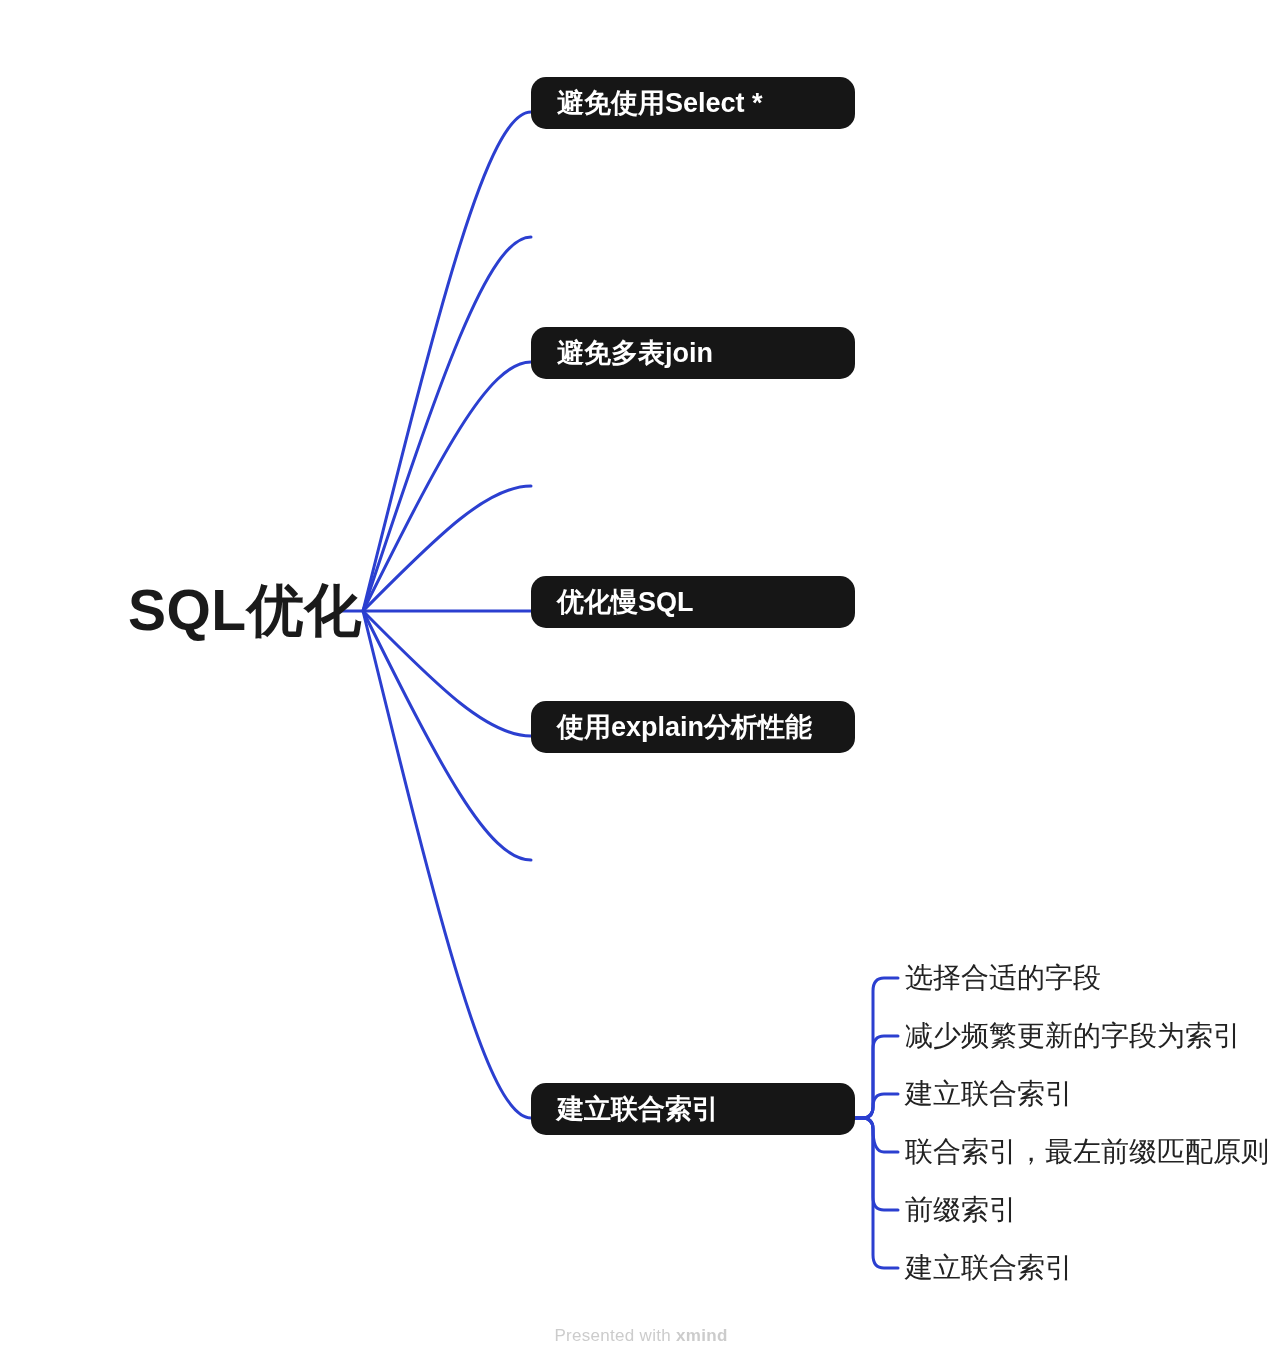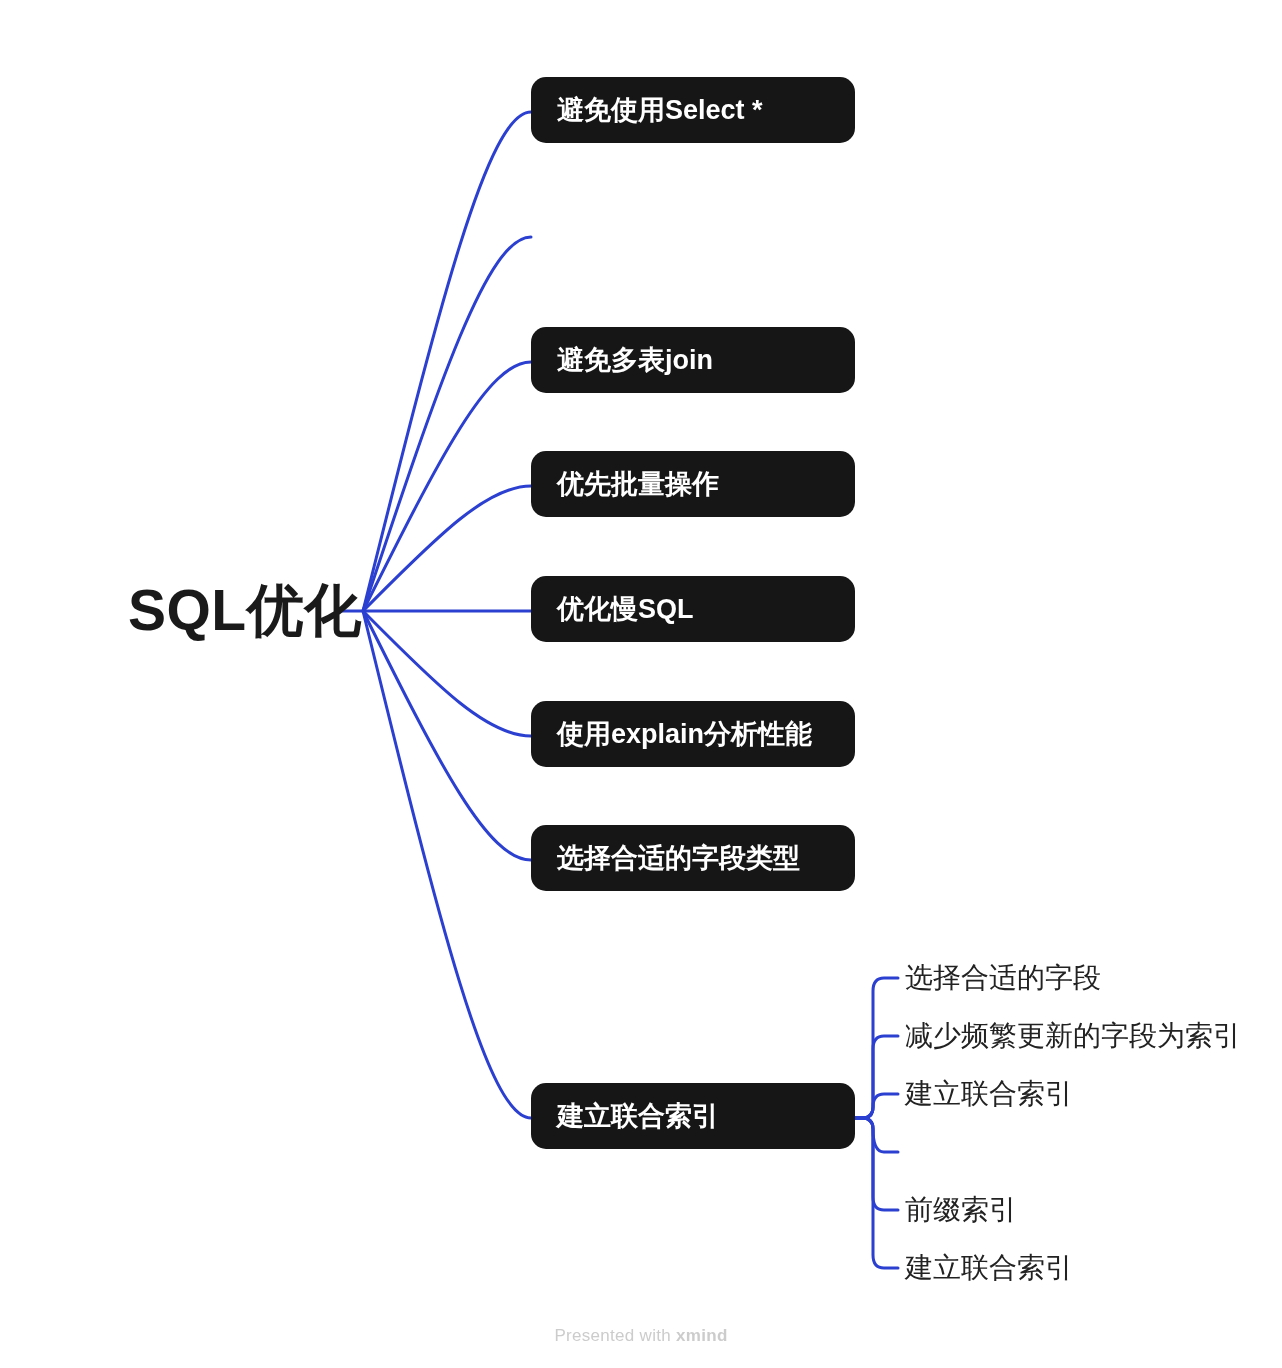--- a/index.html
+++ b/index.html
@@ -40,21 +40,21 @@
     font-size: 57px;
     font-weight: 700;
     color: #1a1a1a;
     letter-spacing: 0.5px;
     white-space: nowrap;
     cursor: default;
   }
   .topic {
     position: absolute;
     left: 531px;
-    width: 324px; height: 66px;
+    width: 324px; height: 52px;
     background: var(--node-bg);
     border-radius: 15px;
     color: var(--node-text);
     display: flex; align-items: center;
     padding-left: 26px;
     font-size: 27px;
     font-weight: 700;
     white-space: nowrap;
     cursor: default;
   }
@@ -103,29 +103,28 @@
     <path class="conn" d="M855 1118 L862 1118 Q873 1118 873 1107 Q873 1094 884 1094 L898 1094"></path>
     <path class="conn" d="M855 1118 L862 1118 Q873 1118 873 1129 Q873 1152 884 1152 L898 1152"></path>
     <path class="conn" d="M855 1118 L862 1118 Q873 1118 873 1129 L873 1197 Q873 1210 884 1210 L898 1210"></path>
     <path class="conn" d="M855 1118 L862 1118 Q873 1118 873 1129 L873 1255 Q873 1268 884 1268 L898 1268"></path>
   </svg>
 
   <div class="root-topic">SQL优化</div>
 
   <div class="topic" style="top:77px">避免使用Select *</div>
   <div class="topic" style="top:327px">避免多表join</div>
-  <div class="topic" style="top:451px">优先批量操作</div>
   <div class="topic" style="top:701px">使用explain分析性能</div>
   <div class="topic" style="top:576px">优化慢SQL</div>
-  <div class="topic" style="top:825px">选择合适的字段类型</div>
   <div class="topic" style="top:1083px">建立联合索引</div>
 
   <div class="subtopic" style="top:963px">选择合适的字段</div>
   <div class="subtopic" style="top:1021px">减少频繁更新的字段为索引</div>
   <div class="subtopic" style="top:1079px">建立联合索引</div>
+  <div class="subtopic" style="top:1137px">联合索引，最左前缀匹配原则</div>
   <div class="subtopic" style="top:1195px">前缀索引</div>
   <div class="subtopic" style="top:1253px">建立联合索引</div>
 
   <div class="footer">
     <span>Presented with </span><span class="brand">xmind</span>
   </div>
 
 </div>
 
 </body></html>

